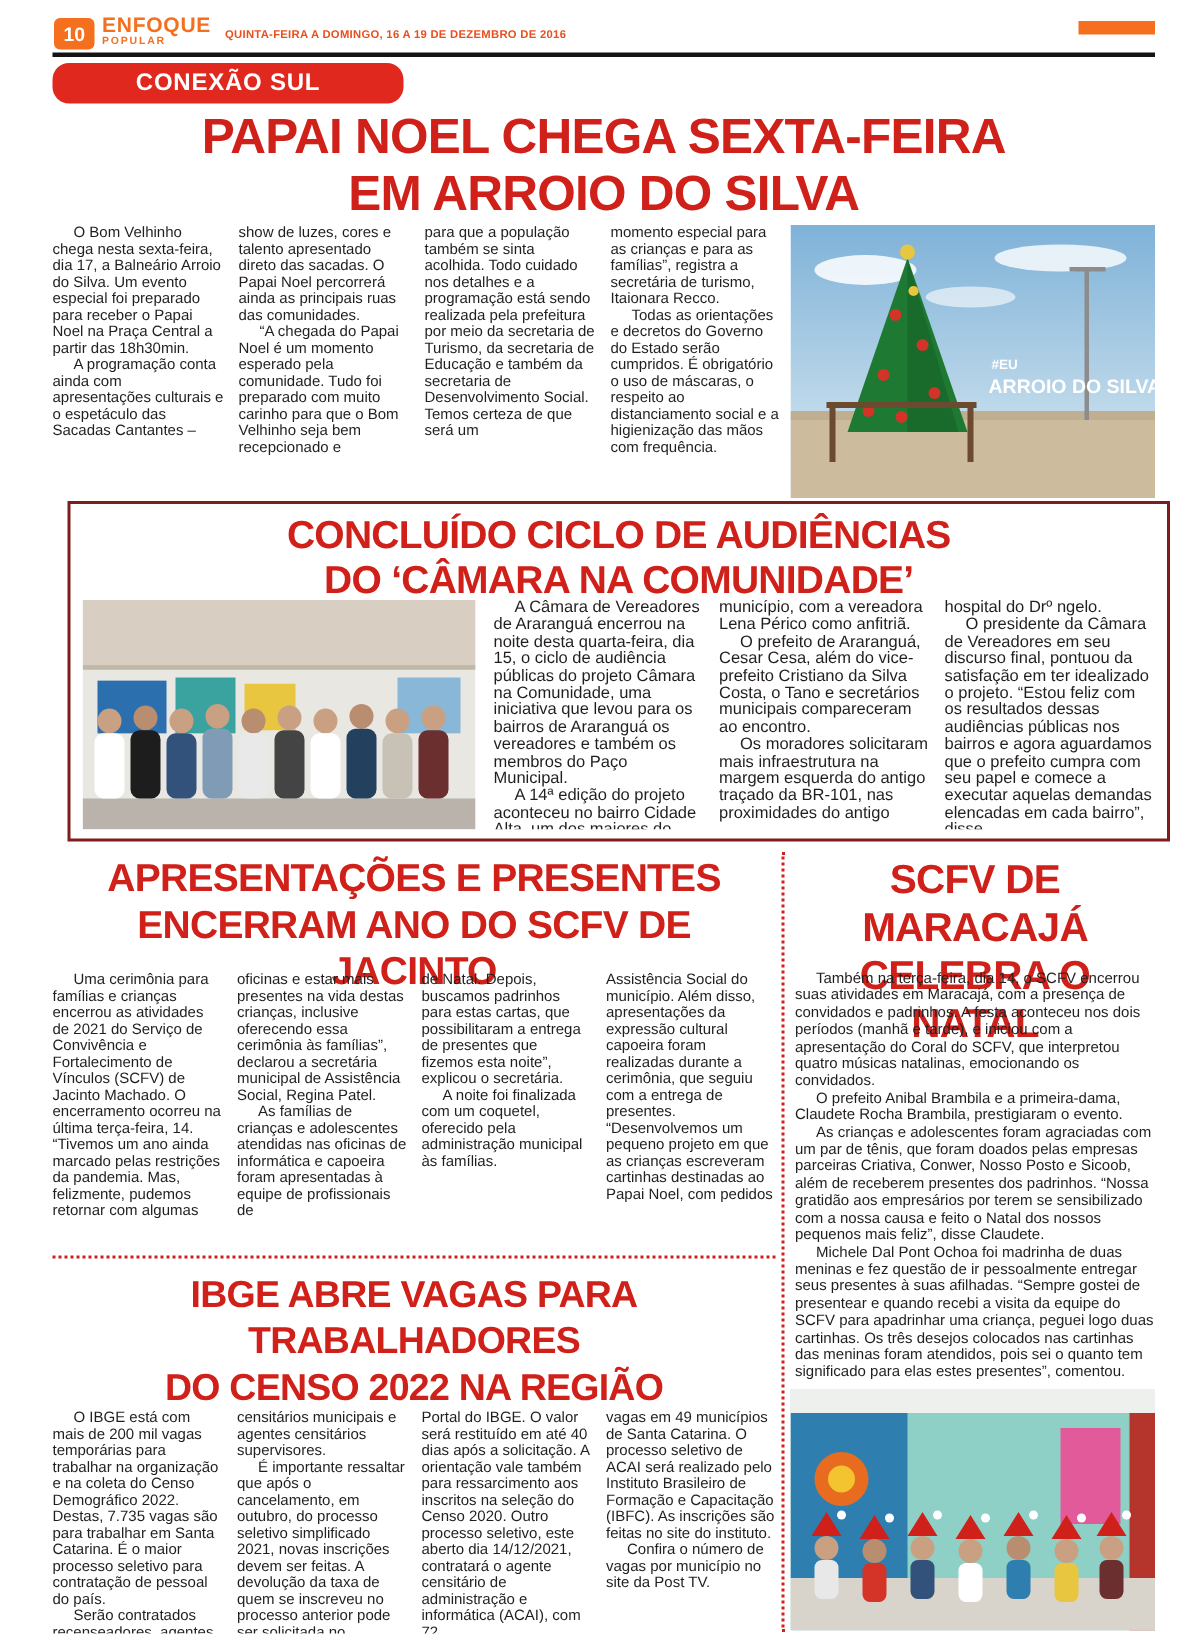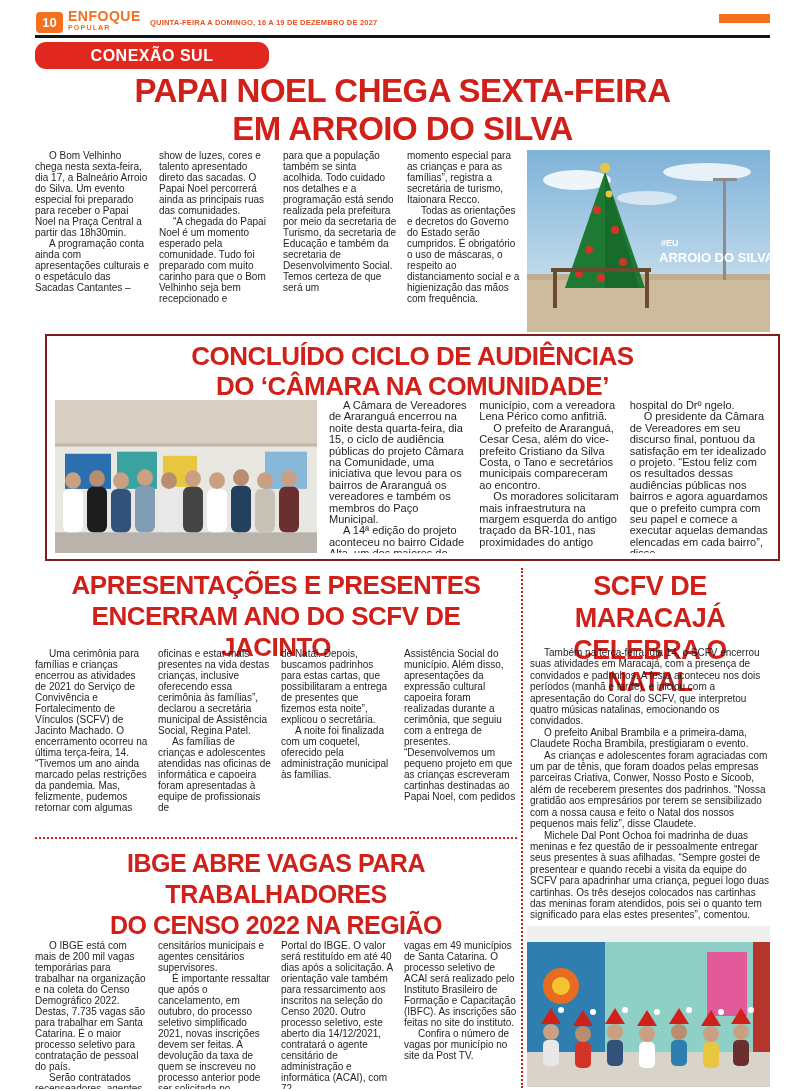--- a/index.html
+++ b/index.html
@@ -57,21 +57,21 @@
 
 <div class="page">
 
   <div class="badge">
     <span>10</span>
   </div>
   <div class="logo">
     <div class="l1">ENFOQUE</div>
     <div class="l2">POPULAR</div>
   </div>
-  <div class="dateline">QUINTA-FEIRA A DOMINGO, 16 A 19 DE DEZEMBRO DE 2027</div>
+  <div class="dateline">QUINTA-FEIRA A DOMINGO, 16 A 19 DE DEZEMBRO DE 2016</div>
   <div class="topdash"></div>
   <div class="blackrule"></div>
   <div class="banner">
     <span>CONEXÃO SUL</span>
   </div>
 
   <h1 class="a1-headline red">
     <span>PAPAI NOEL CHEGA SEXTA-FEIRA</span><br>
     <span>EM ARROIO DO SILVA</span>
   </h1>

